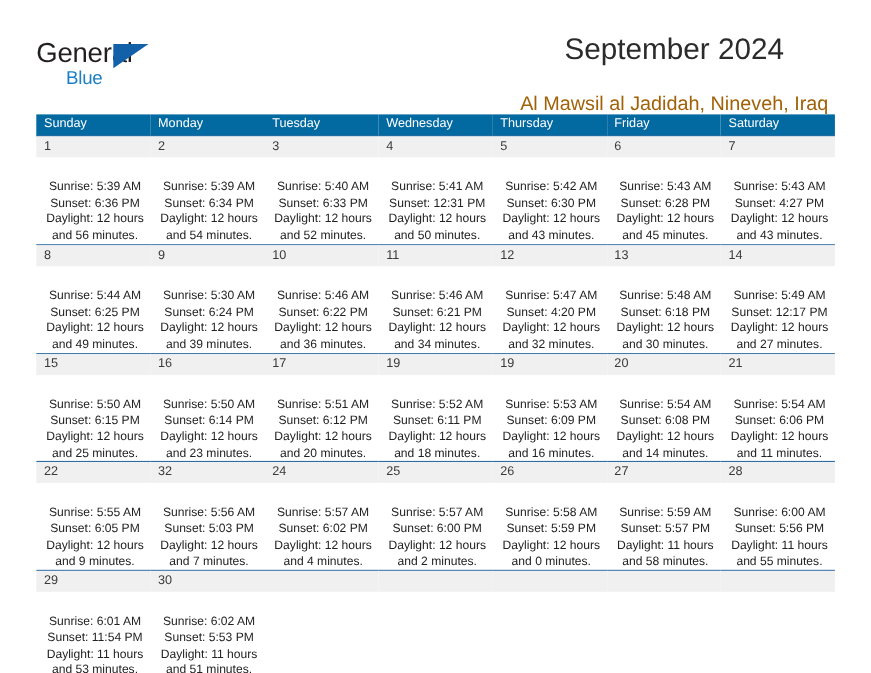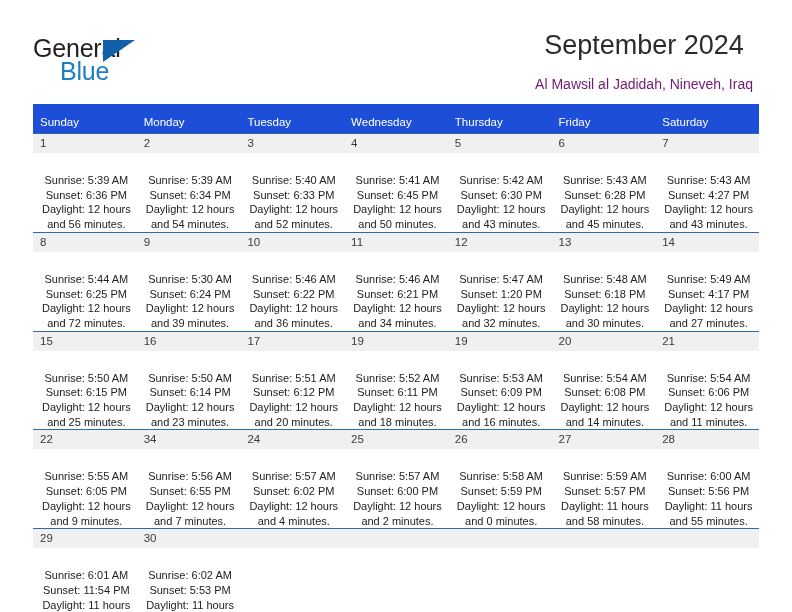--- a/index.html
+++ b/index.html
@@ -43,21 +43,21 @@
     font-size: 25px;
     letter-spacing: -0.2px;
     color: #231f20;
     line-height: 28px;
     white-space: nowrap;
   }
   .brand-blue {
     position: absolute;
     left: 27px;
     top: 23px;
-    font-size: 25px;
+    font-size: 17px;
     letter-spacing: -0.2px;
     color: #1c7fc4;
     line-height: 28px;
     white-space: nowrap;
   }
   .brand-flag {
     position: absolute;
     left: 70px;
     top: 6px;
     width: 0;
@@ -74,43 +74,43 @@
   }
   .cal-title {
     font-size: 27px;
     color: #2b2b2b;
     line-height: 34px;
     white-space: nowrap;
     font-weight: normal;
     margin: 0;
   }
   .cal-subtitle {
-    margin-top: 13px;
-    font-size: 14px;
-    color: #701a75;
+    margin-top: 23px;
+    font-size: 18px;
+    color: #a16207;
     line-height: 18px;
     white-space: nowrap;
   }
 
   
   .calendar {
     position: absolute;
     left: 33px;
     top: 104px;
     width: 726px;
     border-collapse: collapse;
     table-layout: fixed;
   }
   .calendar th {
-    background: #1d4ed8;
+    background: #0369a1;
     color: #ffffff;
     font-size: 11.5px;
     font-weight: normal;
     text-align: left;
-    padding: 12px 0 5px 7px;
+    padding: 2px 0 5px 7px;
     height: 12px;
     border: none;
   }
   .week-row > td {
     vertical-align: top;
     padding: 0;
     border-top: 1px solid #2e6da4;
     border-bottom: none;
     height: 90px;
     background: #ffffff;
@@ -212,21 +212,21 @@
                 <div>Daylight: 12 hours</div>
                 <div>and 52 minutes.</div>
               </div>
             </div>
           </td>
         <td>
             <div class="cell">
               <div class="daynum-band">4</div>
               <div class="cell-lines">
                 <div>Sunrise: 5:41 AM</div>
-                <div>Sunset: 6:45 PM</div>
+                <div>Sunset: 12:31 PM</div>
                 <div>Daylight: 12 hours</div>
                 <div>and 50 minutes.</div>
               </div>
             </div>
           </td>
         <td>
             <div class="cell">
               <div class="daynum-band">5</div>
               <div class="cell-lines">
                 <div>Sunrise: 5:42 AM</div>
@@ -261,21 +261,21 @@
       </tr>
 
       <tr class="week-row">
         <td>
             <div class="cell">
               <div class="daynum-band">8</div>
               <div class="cell-lines">
                 <div>Sunrise: 5:44 AM</div>
                 <div>Sunset: 6:25 PM</div>
                 <div>Daylight: 12 hours</div>
-                <div>and 72 minutes.</div>
+                <div>and 49 minutes.</div>
               </div>
             </div>
           </td>
         <td>
             <div class="cell">
               <div class="daynum-band">9</div>
               <div class="cell-lines">
                 <div>Sunrise: 5:30 AM</div>
                 <div>Sunset: 6:24 PM</div>
                 <div>Daylight: 12 hours</div>
@@ -303,21 +303,21 @@
                 <div>Daylight: 12 hours</div>
                 <div>and 34 minutes.</div>
               </div>
             </div>
           </td>
         <td>
             <div class="cell">
               <div class="daynum-band">12</div>
               <div class="cell-lines">
                 <div>Sunrise: 5:47 AM</div>
-                <div>Sunset: 1:20 PM</div>
+                <div>Sunset: 4:20 PM</div>
                 <div>Daylight: 12 hours</div>
                 <div>and 32 minutes.</div>
               </div>
             </div>
           </td>
         <td>
             <div class="cell">
               <div class="daynum-band">13</div>
               <div class="cell-lines">
                 <div>Sunrise: 5:48 AM</div>
@@ -325,21 +325,21 @@
                 <div>Daylight: 12 hours</div>
                 <div>and 30 minutes.</div>
               </div>
             </div>
           </td>
         <td>
             <div class="cell">
               <div class="daynum-band">14</div>
               <div class="cell-lines">
                 <div>Sunrise: 5:49 AM</div>
-                <div>Sunset: 4:17 PM</div>
+                <div>Sunset: 12:17 PM</div>
                 <div>Daylight: 12 hours</div>
                 <div>and 27 minutes.</div>
               </div>
             </div>
           </td>
       </tr>
 
       <tr class="week-row">
         <td>
             <div class="cell">
@@ -427,24 +427,24 @@
               <div class="cell-lines">
                 <div>Sunrise: 5:55 AM</div>
                 <div>Sunset: 6:05 PM</div>
                 <div>Daylight: 12 hours</div>
                 <div>and 9 minutes.</div>
               </div>
             </div>
           </td>
         <td>
             <div class="cell">
-              <div class="daynum-band">34</div>
+              <div class="daynum-band">32</div>
               <div class="cell-lines">
                 <div>Sunrise: 5:56 AM</div>
-                <div>Sunset: 6:55 PM</div>
+                <div>Sunset: 5:03 PM</div>
                 <div>Daylight: 12 hours</div>
                 <div>and 7 minutes.</div>
               </div>
             </div>
           </td>
         <td>
             <div class="cell">
               <div class="daynum-band">24</div>
               <div class="cell-lines">
                 <div>Sunrise: 5:57 AM</div>

